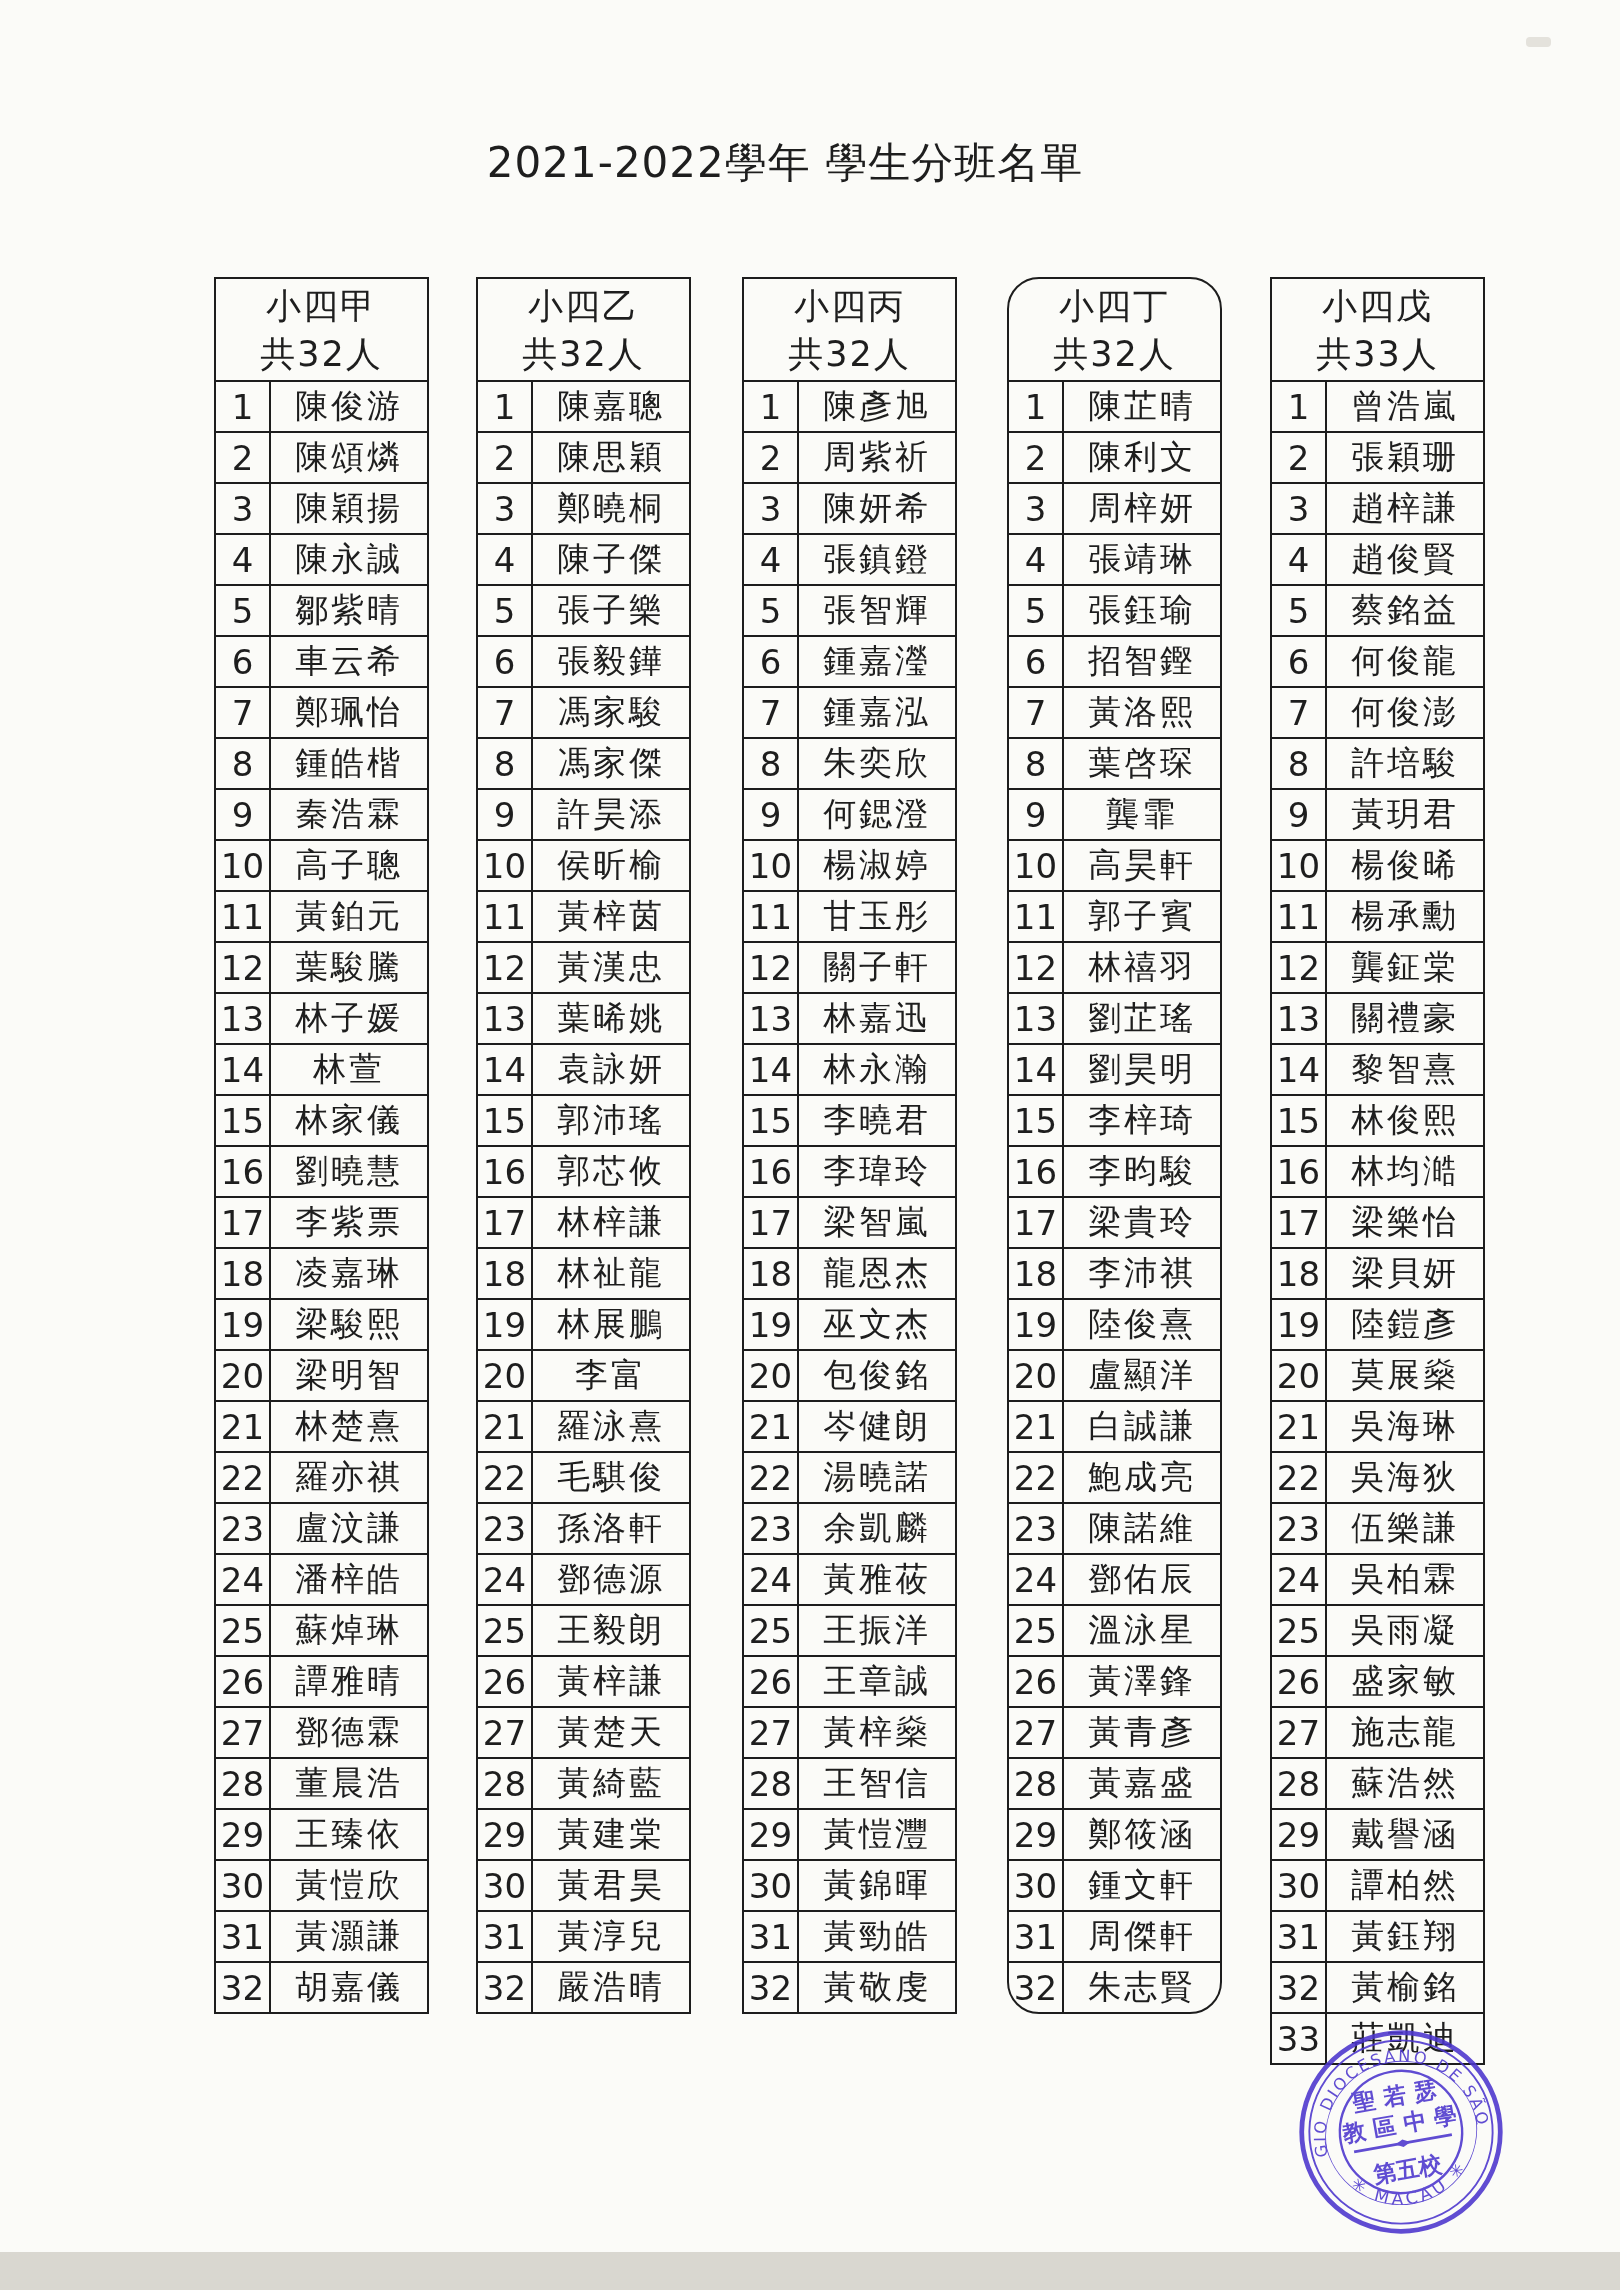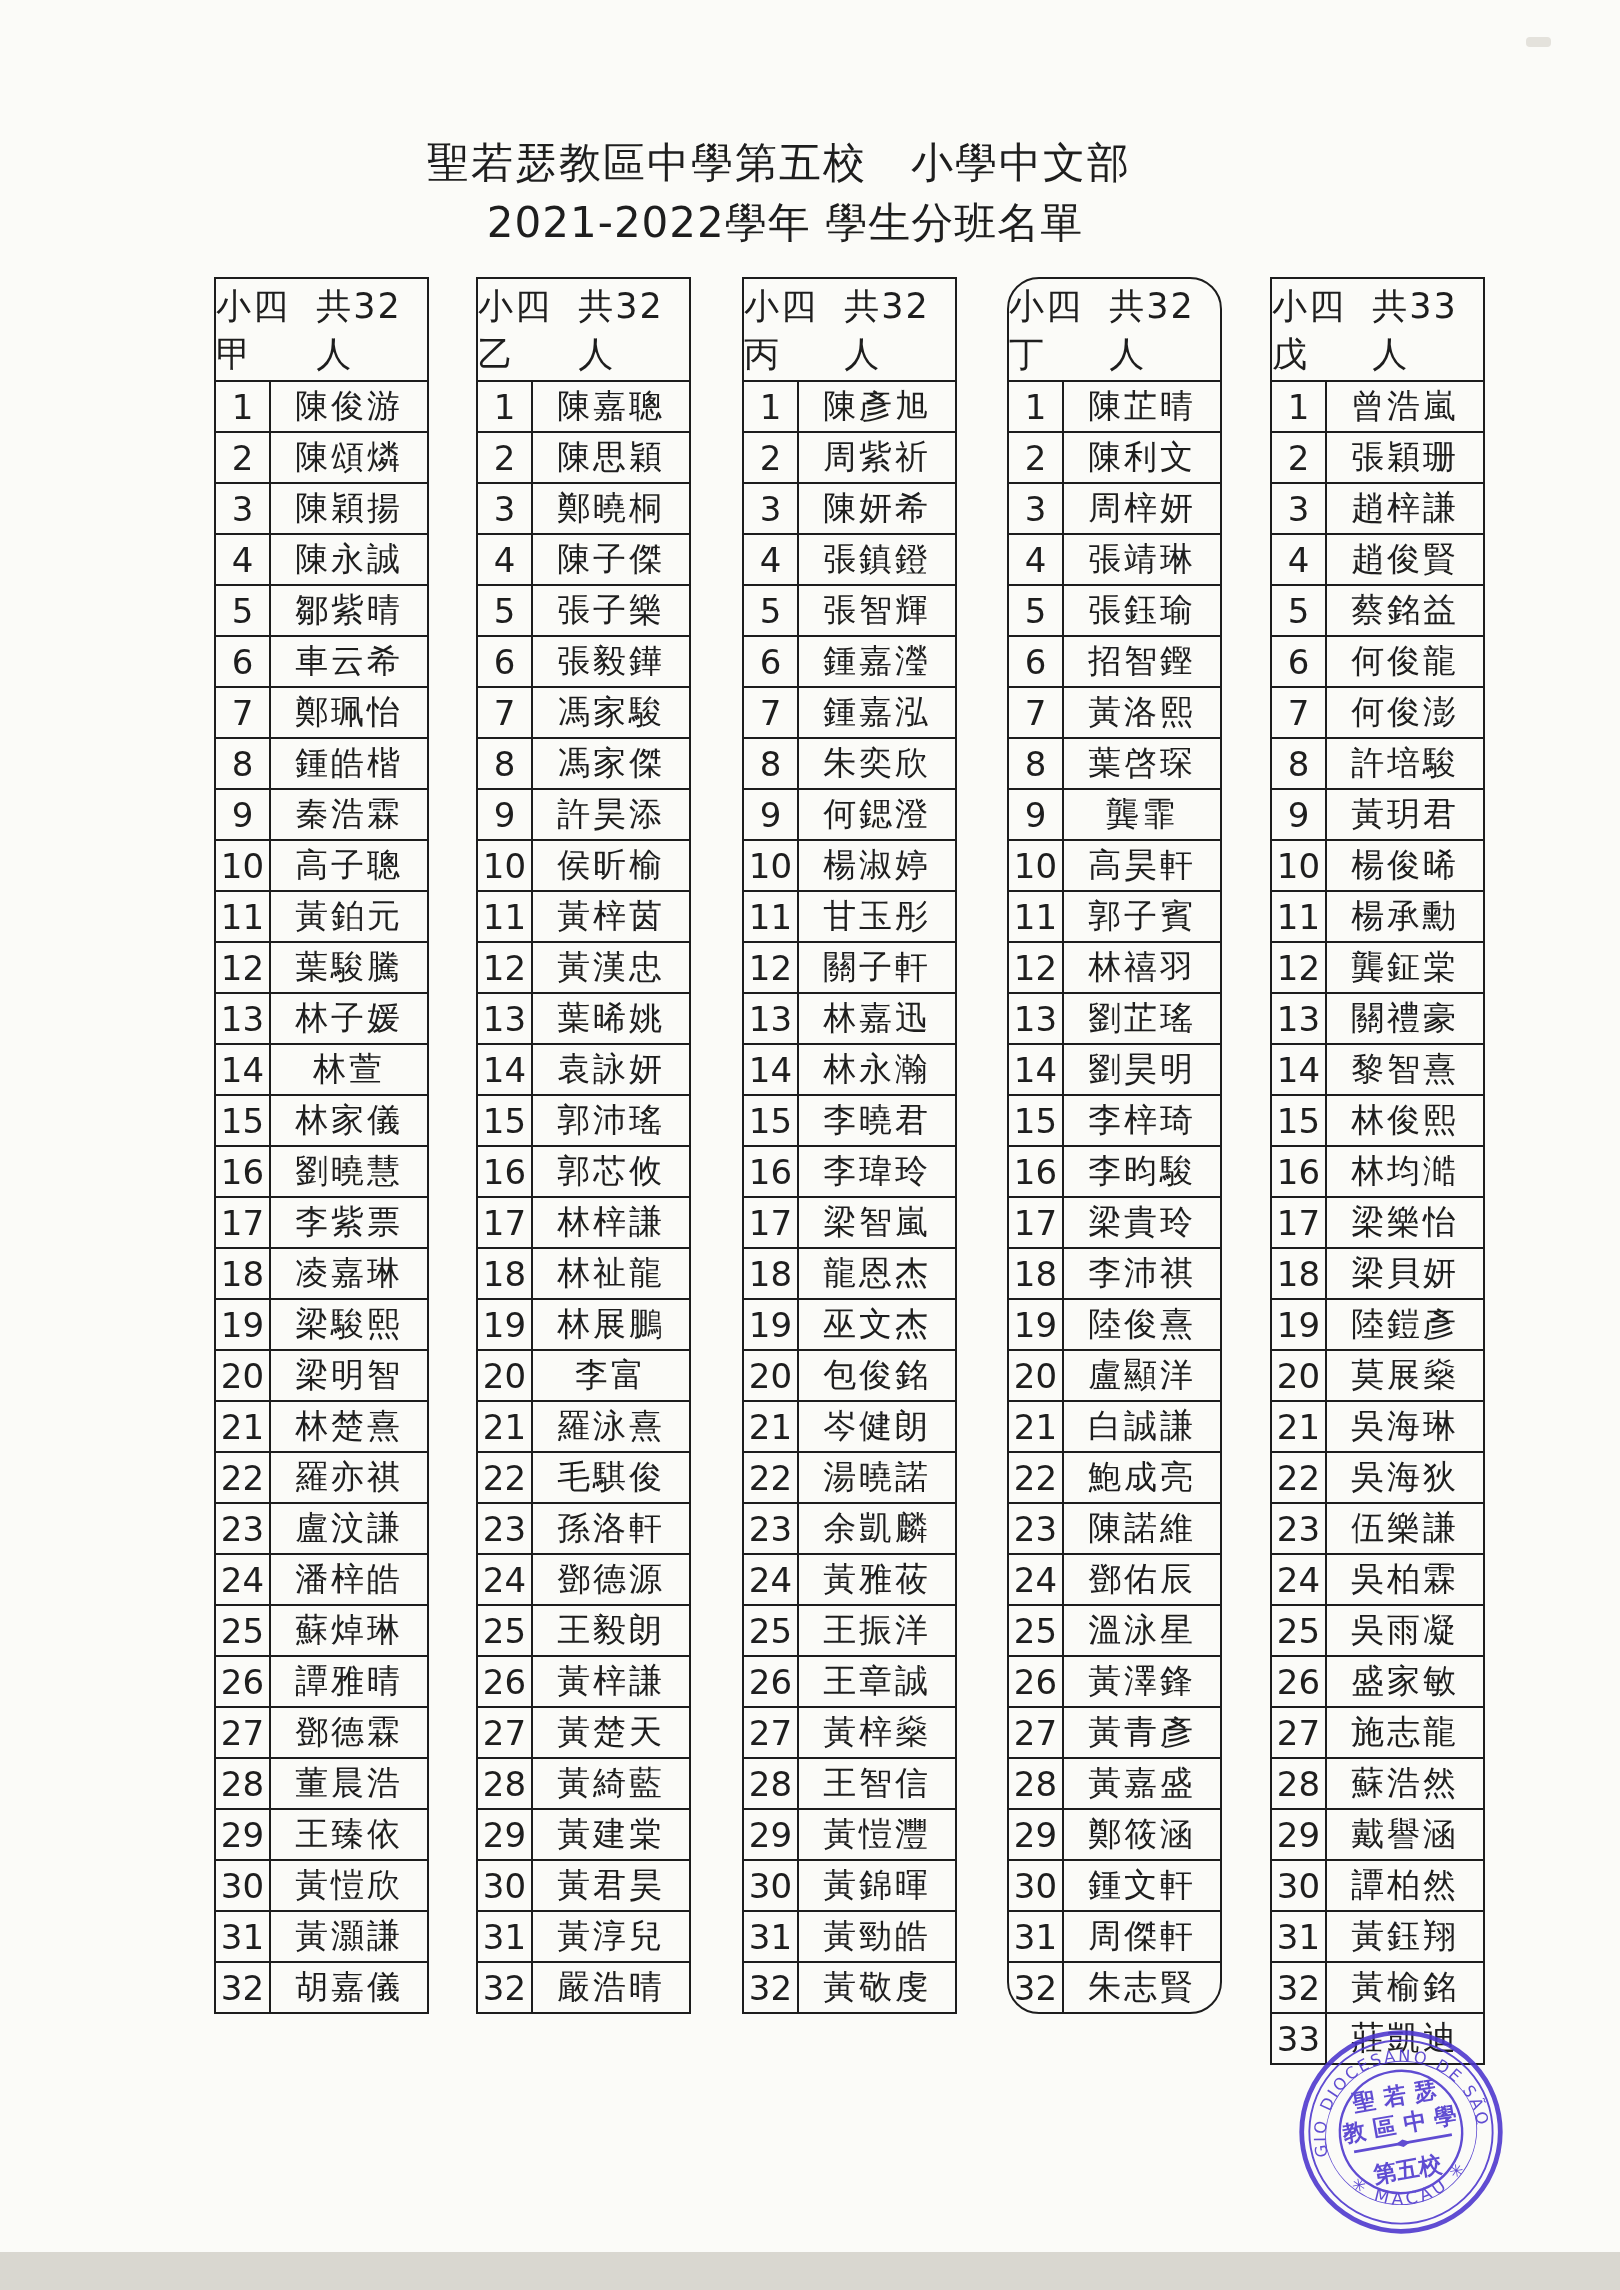--- a/index.html
+++ b/index.html
@@ -26,21 +26,21 @@
     position:absolute;
     top:277px;
     width:215px;
     border:2.9px solid #1d1d1d;
     box-sizing:border-box;
     background:transparent;
   }
   .class-header{
     height:101px;
     display:flex;
-    flex-direction:row;
+    flex-direction:column;
     justify-content:center;
     align-items:center;
     font-size:35px;
     line-height:48px;
     letter-spacing:2px;
   }
   .row{
     display:flex;
     height:51px;
     border-top:2px solid #1d1d1d;
@@ -90,21 +90,20 @@
     background:#e4e2dc;
     border-radius:3.9px;
   }
 </style>
 </head>
 <body>
 
 <div class="page">
 
   <div class="titles">
-    <div class="title-line1">聖若瑟教區中學第五校　小學中文部</div>
     <div class="title-line2">2021-2022學年 學生分班名單</div>
   </div>
 
   <div class="class-table" style="left: 214px;">
     <div class="class-header">
       <div>小四甲</div>
       <div>共32人</div>
     </div>
     <div>
         <div class="row">

